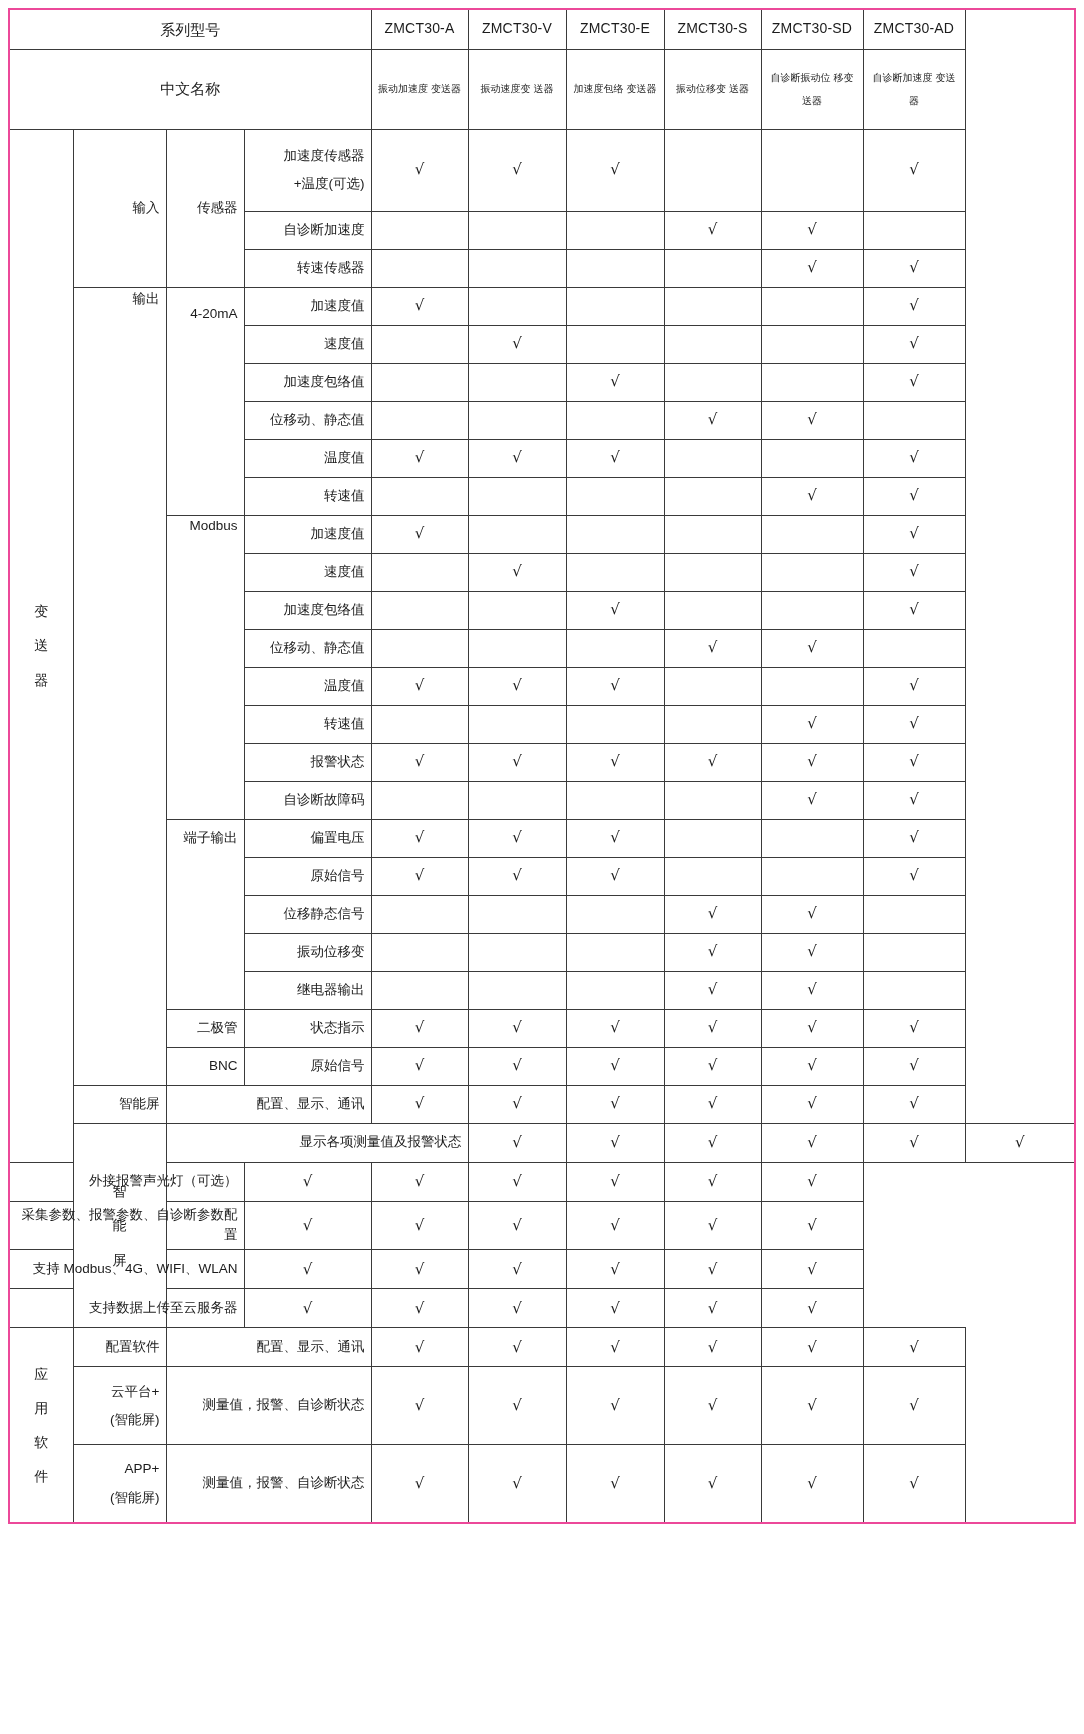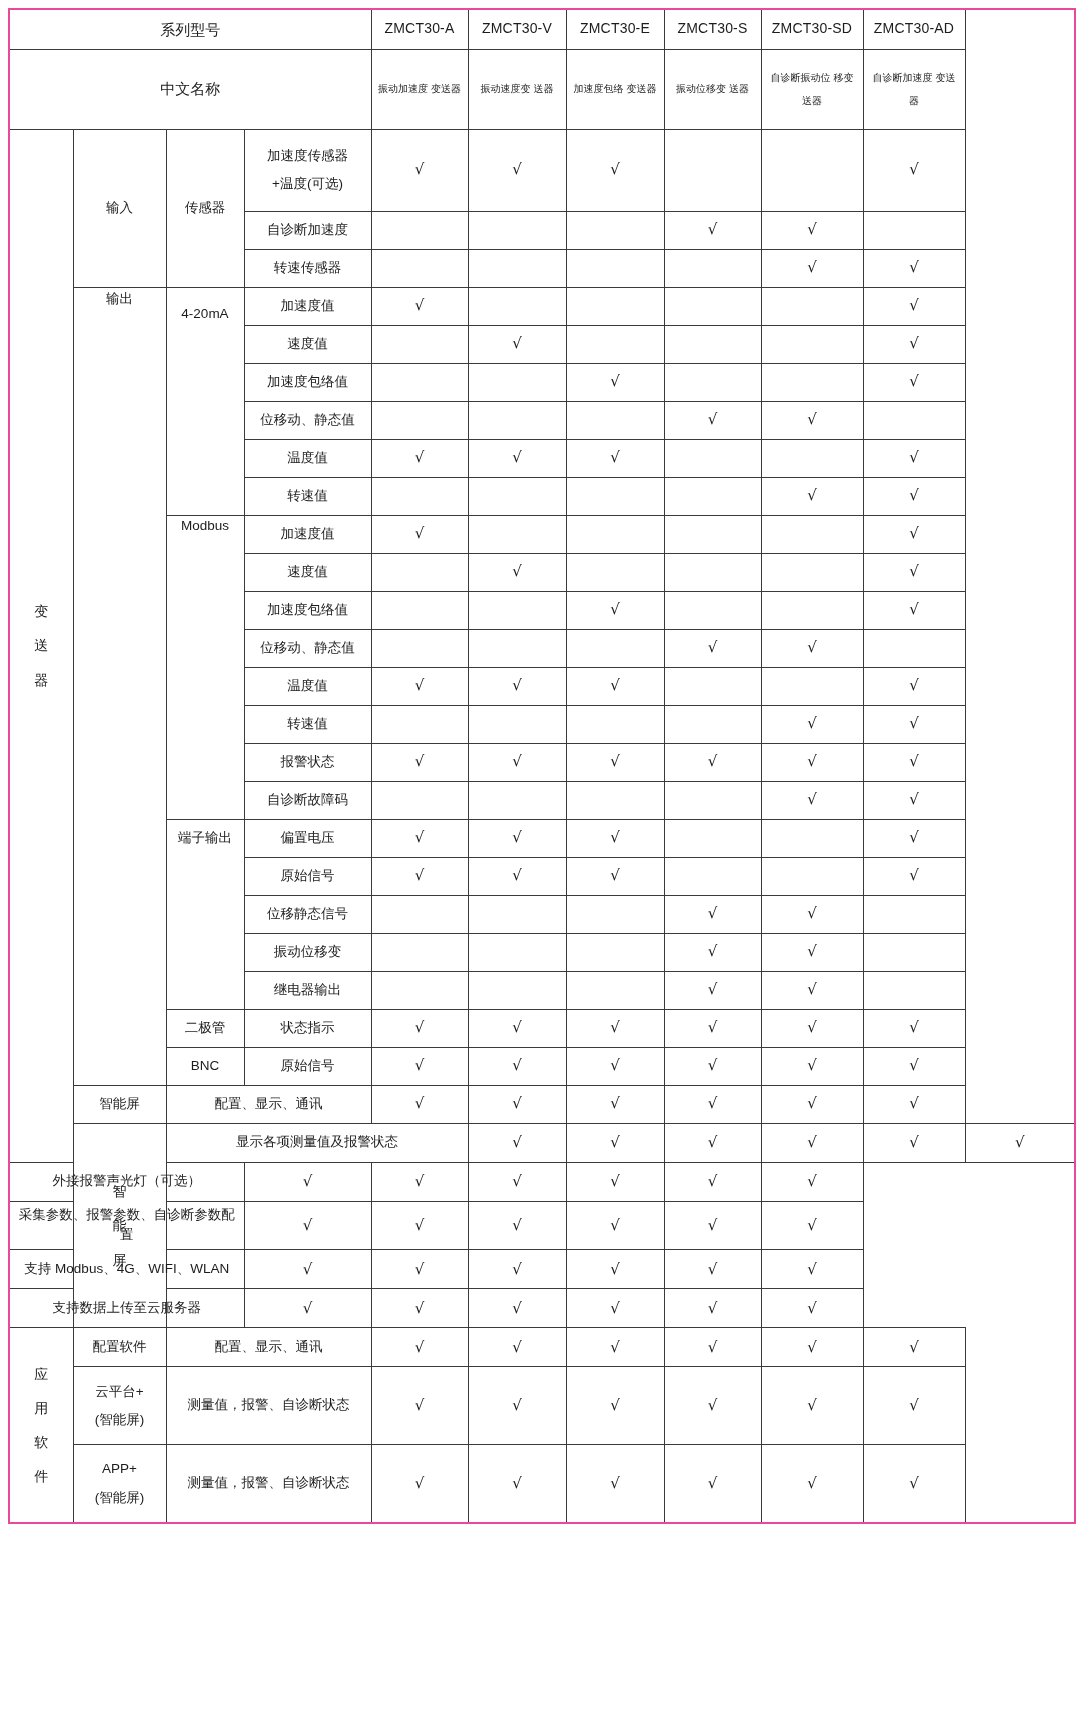--- a/index.html
+++ b/index.html
@@ -34,21 +34,21 @@
     color: #1c1c1c;
   }
   
   table.spec {
     border: 2px solid #ec4899;
   }
   td.g-left   { border-left-width: 2px;  border-left-color:#111; }
   td.g-right  { border-right-width: 2px; border-right-color:#111; }
   td.g-top    { border-top-width: 2px;   border-top-color:#111; }
   td.g-bot    { border-bottom-width: 2px; border-bottom-color:#111; }
-  .c-left   { text-align: center; }
+  .c-left   { text-align: right; }
 
   
   .vlabel {
     text-align: center;
     letter-spacing: 0;
     line-height: 2.45;
     font-size: 14px;
     white-space: pre-line;
   }
   .check {

